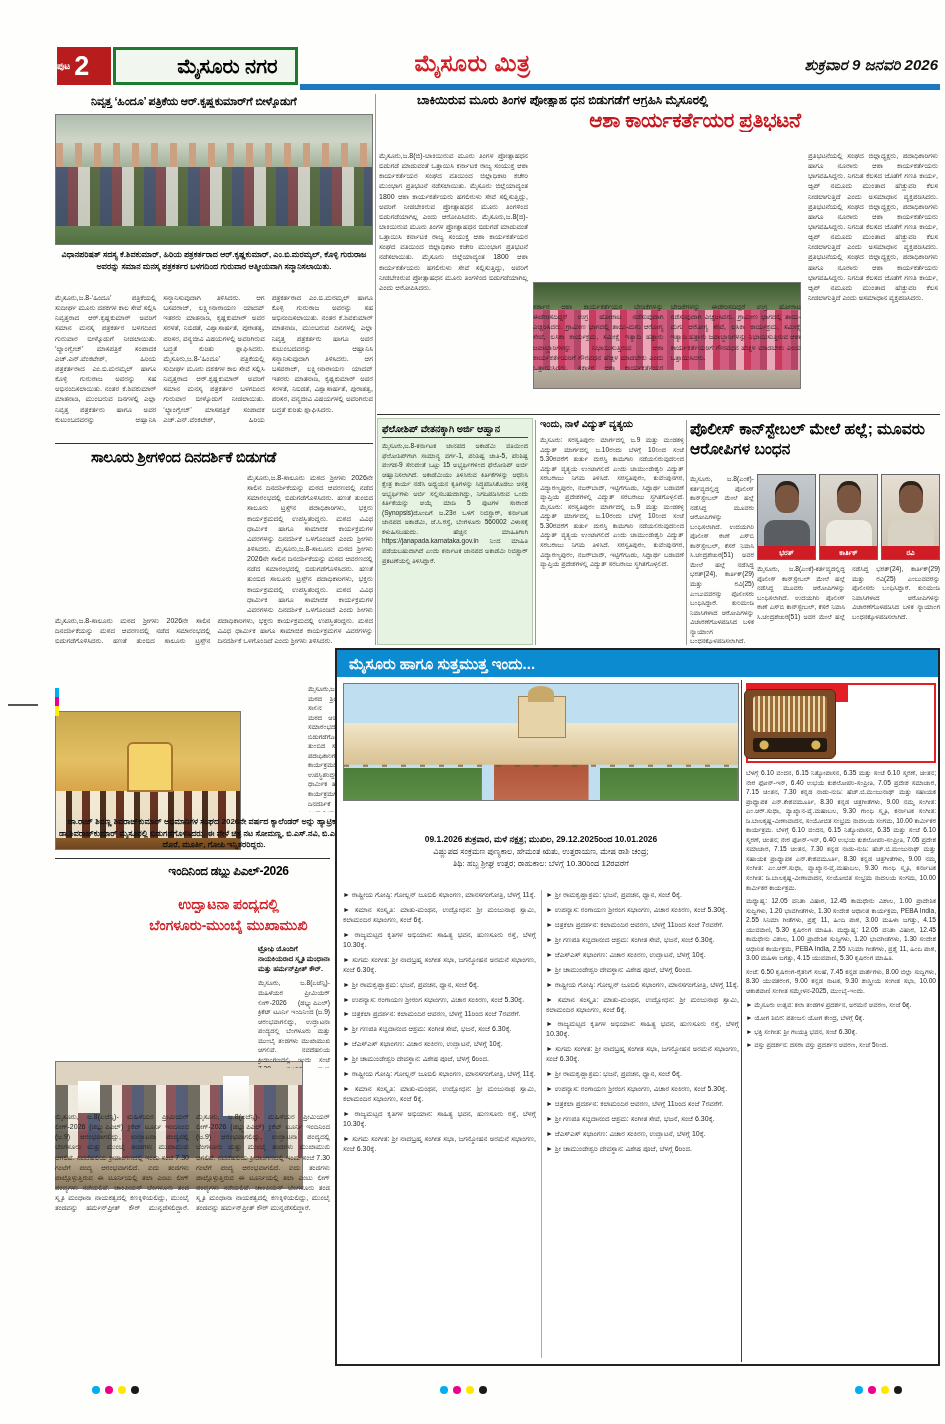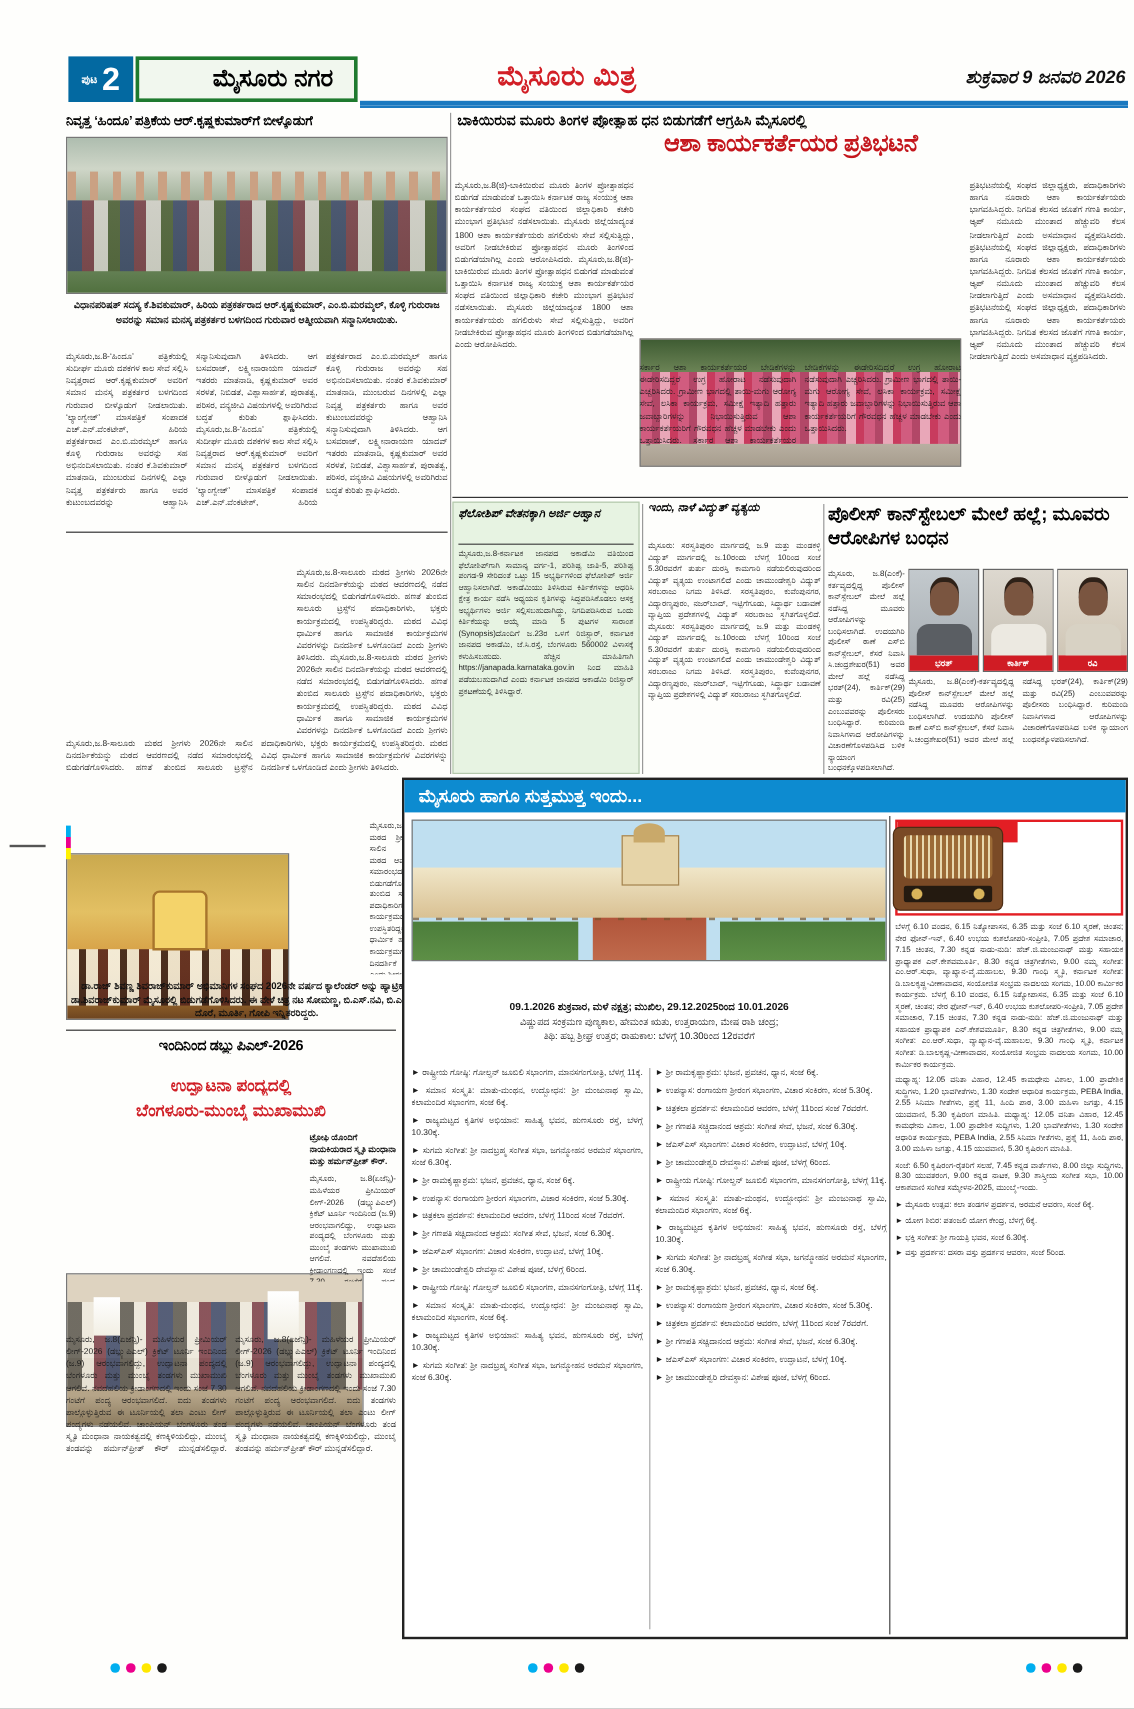--- a/index.html
+++ b/index.html
@@ -1,45 +1,45 @@
 <!DOCTYPE html>
 <html><head>
 <meta charset="utf-8">
 <style>
   html,body{margin:0;padding:0;background:#888;}
   #page{position:relative;width:945px;height:1424px;background:#fefefc;
         font-family:"Liberation Sans","DejaVu Sans",sans-serif;overflow:hidden;margin:0 auto;}
   .abs{position:absolute;box-sizing:border-box;}
-  .nowrap{white-space:nowrap;overflow:hidden;}
+  .nowrap{white-space:nowrap;overflow:hidden;margin-left:36px;}
   .body-text{font-size:7px;line-height:1.45;text-align:justify;color:#1c1c1c;overflow:hidden;}
   .body-sm{font-size:6.6px;line-height:1.45;text-align:justify;color:#1c1c1c;overflow:hidden;}
   .cols-2{column-count:2;column-gap:7px;}
   .cols-3{column-count:3;column-gap:7px;}
   .caption{font-weight:bold;font-size:8px;line-height:1.45;text-align:center;color:#101010;overflow:hidden;}
   .rule-h{border-top:1px solid #333;height:0;}
   .rule-v{border-left:1px solid #999;width:0;}
   .photo{border:1px solid #777;overflow:hidden;}
 
   
-  .pgnum{background:#0369a1;color:#fff;display:flex;align-items:center;justify-content:center;gap:4px;}
+  .pgnum{background:#b91c1c;color:#fff;display:flex;align-items:center;gap:4px;}
   .pgnum .lbl{font-size:9px;font-weight:bold;}
   .pgnum .num{font-size:27px;font-weight:bold;line-height:1;}
   .section-box{border:3px solid #1e7a2e;background:#f1f7ee;display:flex;align-items:center;justify-content:center;
                font-size:20px;font-weight:bold;color:#000;padding-left:44px;}
   .masthead{color:#d21f26;font-weight:bold;font-size:23px;text-align:center;letter-spacing:.5px;}
   .date-line{font-size:15px;font-weight:bold;color:#111;text-align:right;}
   .hdr-rule{border-top:4px solid #1b79c0;border-bottom:2px solid #1b79c0;height:3px;}
 
   
   .h-a1{font-size:11px;font-weight:bold;color:#000;letter-spacing:-.2px;}
   .h-kicker{font-size:12px;font-weight:bold;color:#000;}
   .h-asha{font-size:20px;font-weight:bold;color:#c4161c;text-align:center;letter-spacing:-.3px;}
   .h-saluru{font-size:14.5px;font-weight:bold;color:#000;letter-spacing:-.3px;}
   .h-police{font-size:15.5px;font-weight:bold;color:#000;line-height:1.3;}
-  .h-box{font-size:9.5px;font-weight:bold;color:#000;border-bottom:1px solid #444;padding-bottom:19px;margin:0 0 3px;font-style:italic;}
+  .h-box{font-size:9.5px;font-weight:bold;color:#000;border-bottom:1px solid #444;padding-bottom:2px;margin:0 0 3px;}
   .h-wpl{font-size:12px;font-weight:bold;color:#000;text-align:center;letter-spacing:-.3px;}
   .h-wpl-sub{font-size:14px;font-weight:bold;color:#d01f26;text-align:center;}
 
   
   .photo-group{background:linear-gradient(180deg,#aebdaf 0%,#cfd6c8 20%,#98a98f 45%,#51713f 100%);position:relative;}
   .photo-group::before{content:"";position:absolute;left:0;right:0;top:22%;height:18%;
      background:repeating-linear-gradient(90deg,#caa183 0 7px,rgba(0,0,0,0) 7px 19px);}
   .photo-group::after{content:"";position:absolute;left:0;right:0;top:40%;height:46%;opacity:.85;
      background:repeating-linear-gradient(90deg,#3e4a6b 0 12px,#7c3f4a 12px 22px,#d8d5cf 22px 34px,#4f6138 34px 44px);}
   .photo-asha{background-color:#b9b0a2;position:relative;
@@ -140,20 +140,21 @@
   <div class="abs photo photo-asha" style="left:533px;top:151px;width:268px;height:107px;"></div>
   <div class="abs body-text cols-2" style="left:533px;top:302px;width:268px;height:106px;">ಸರ್ಕಾರ ಆಶಾ ಕಾರ್ಯಕರ್ತೆಯರ ಬೇಡಿಕೆಗಳನ್ನು ಈಡೇರಿಸದಿದ್ದರೆ ಉಗ್ರ ಹೋರಾಟ ನಡೆಸುವುದಾಗಿ ಎಚ್ಚರಿಸಿದರು. ಗ್ರಾಮೀಣ ಭಾಗದಲ್ಲಿ ತಾಯಿ-ಮಗು ಆರೋಗ್ಯ ಸೇವೆ, ಲಸಿಕಾ ಕಾರ್ಯಕ್ರಮ, ಸಮೀಕ್ಷೆ ಇತ್ಯಾದಿ ಹತ್ತಾರು ಜವಾಬ್ದಾರಿಗಳನ್ನು ನಿಭಾಯಿಸುತ್ತಿರುವ ಆಶಾ ಕಾರ್ಯಕರ್ತೆಯರಿಗೆ ಗೌರವಧನ ಹೆಚ್ಚಳ ಮಾಡಬೇಕು ಎಂದು ಒತ್ತಾಯಿಸಿದರು. ಸರ್ಕಾರ ಆಶಾ ಕಾರ್ಯಕರ್ತೆಯರ ಬೇಡಿಕೆಗಳನ್ನು ಈಡೇರಿಸದಿದ್ದರೆ ಉಗ್ರ ಹೋರಾಟ ನಡೆಸುವುದಾಗಿ ಎಚ್ಚರಿಸಿದರು. ಗ್ರಾಮೀಣ ಭಾಗದಲ್ಲಿ ತಾಯಿ-ಮಗು ಆರೋಗ್ಯ ಸೇವೆ, ಲಸಿಕಾ ಕಾರ್ಯಕ್ರಮ, ಸಮೀಕ್ಷೆ ಇತ್ಯಾದಿ ಹತ್ತಾರು ಜವಾಬ್ದಾರಿಗಳನ್ನು ನಿಭಾಯಿಸುತ್ತಿರುವ ಆಶಾ ಕಾರ್ಯಕರ್ತೆಯರಿಗೆ ಗೌರವಧನ ಹೆಚ್ಚಳ ಮಾಡಬೇಕು ಎಂದು ಒತ್ತಾಯಿಸಿದರು.</div>
   <div class="abs body-text" style="left:808px;top:151px;width:130px;height:257px;">ಪ್ರತಿಭಟನೆಯಲ್ಲಿ ಸಂಘದ ಜಿಲ್ಲಾಧ್ಯಕ್ಷರು, ಪದಾಧಿಕಾರಿಗಳು ಹಾಗೂ ನೂರಾರು ಆಶಾ ಕಾರ್ಯಕರ್ತೆಯರು ಭಾಗವಹಿಸಿದ್ದರು. ನಿಗದಿತ ಕೆಲಸದ ಜೊತೆಗೆ ಗಣತಿ ಕಾರ್ಯ, ಆ್ಯಪ್ ನಮೂದು ಮುಂತಾದ ಹೆಚ್ಚುವರಿ ಕೆಲಸ ನೀಡಲಾಗುತ್ತಿದೆ ಎಂದು ಅಸಮಾಧಾನ ವ್ಯಕ್ತಪಡಿಸಿದರು. ಪ್ರತಿಭಟನೆಯಲ್ಲಿ ಸಂಘದ ಜಿಲ್ಲಾಧ್ಯಕ್ಷರು, ಪದಾಧಿಕಾರಿಗಳು ಹಾಗೂ ನೂರಾರು ಆಶಾ ಕಾರ್ಯಕರ್ತೆಯರು ಭಾಗವಹಿಸಿದ್ದರು. ನಿಗದಿತ ಕೆಲಸದ ಜೊತೆಗೆ ಗಣತಿ ಕಾರ್ಯ, ಆ್ಯಪ್ ನಮೂದು ಮುಂತಾದ ಹೆಚ್ಚುವರಿ ಕೆಲಸ ನೀಡಲಾಗುತ್ತಿದೆ ಎಂದು ಅಸಮಾಧಾನ ವ್ಯಕ್ತಪಡಿಸಿದರು. ಪ್ರತಿಭಟನೆಯಲ್ಲಿ ಸಂಘದ ಜಿಲ್ಲಾಧ್ಯಕ್ಷರು, ಪದಾಧಿಕಾರಿಗಳು ಹಾಗೂ ನೂರಾರು ಆಶಾ ಕಾರ್ಯಕರ್ತೆಯರು ಭಾಗವಹಿಸಿದ್ದರು. ನಿಗದಿತ ಕೆಲಸದ ಜೊತೆಗೆ ಗಣತಿ ಕಾರ್ಯ, ಆ್ಯಪ್ ನಮೂದು ಮುಂತಾದ ಹೆಚ್ಚುವರಿ ಕೆಲಸ ನೀಡಲಾಗುತ್ತಿದೆ ಎಂದು ಅಸಮಾಧಾನ ವ್ಯಕ್ತಪಡಿಸಿದರು.</div>
 
   <div class="abs rule-v" style="left:375px;top:94px;height:551px;"></div>
   <div class="abs rule-h" style="left:377px;top:414px;width:563px;"></div>
   <div class="abs rule-v" style="left:535px;top:420px;height:225px;"></div>
   <div class="abs rule-v" style="left:686px;top:420px;height:225px;"></div>
 
   <div class="abs rule-h" style="left:55px;top:443px;width:318px;"></div>
+  <div class="abs h-saluru nowrap" style="left:55px;top:449px;width:318px;">ಸಾಲೂರು ಶ್ರೀಗಳಿಂದ ದಿನದರ್ಶಿಕೆ ಬಿಡುಗಡೆ</div>
   <div class="abs photo photo-temple" style="left:55px;top:473px;width:186px;height:139px;"></div>
   <div class="abs body-text" style="left:247px;top:473px;width:126px;height:139px;">ಮೈಸೂರು,ಜ.8-ಸಾಲೂರು ಮಠದ ಶ್ರೀಗಳು 2026ನೇ ಸಾಲಿನ ದಿನದರ್ಶಿಕೆಯನ್ನು ಮಠದ ಆವರಣದಲ್ಲಿ ನಡೆದ ಸಮಾರಂಭದಲ್ಲಿ ಬಿಡುಗಡೆಗೊಳಿಸಿದರು. ಹಣತೆ ತುಂಬಿದ ಸಾಲೂರು ಟ್ರಸ್ಟ್‌ನ ಪದಾಧಿಕಾರಿಗಳು, ಭಕ್ತರು ಕಾರ್ಯಕ್ರಮದಲ್ಲಿ ಉಪಸ್ಥಿತರಿದ್ದರು. ಮಠದ ವಿವಿಧ ಧಾರ್ಮಿಕ ಹಾಗೂ ಸಾಮಾಜಿಕ ಕಾರ್ಯಕ್ರಮಗಳ ವಿವರಗಳನ್ನು ದಿನದರ್ಶಿಕೆ ಒಳಗೊಂಡಿದೆ ಎಂದು ಶ್ರೀಗಳು ತಿಳಿಸಿದರು. ಮೈಸೂರು,ಜ.8-ಸಾಲೂರು ಮಠದ ಶ್ರೀಗಳು 2026ನೇ ಸಾಲಿನ ದಿನದರ್ಶಿಕೆಯನ್ನು ಮಠದ ಆವರಣದಲ್ಲಿ ನಡೆದ ಸಮಾರಂಭದಲ್ಲಿ ಬಿಡುಗಡೆಗೊಳಿಸಿದರು. ಹಣತೆ ತುಂಬಿದ ಸಾಲೂರು ಟ್ರಸ್ಟ್‌ನ ಪದಾಧಿಕಾರಿಗಳು, ಭಕ್ತರು ಕಾರ್ಯಕ್ರಮದಲ್ಲಿ ಉಪಸ್ಥಿತರಿದ್ದರು. ಮಠದ ವಿವಿಧ ಧಾರ್ಮಿಕ ಹಾಗೂ ಸಾಮಾಜಿಕ ಕಾರ್ಯಕ್ರಮಗಳ ವಿವರಗಳನ್ನು ದಿನದರ್ಶಿಕೆ ಒಳಗೊಂಡಿದೆ ಎಂದು ಶ್ರೀಗಳು ತಿಳಿಸಿದರು.</div>
   <div class="abs body-text cols-2" style="left:55px;top:616px;width:318px;height:64px;">ಮೈಸೂರು,ಜ.8-ಸಾಲೂರು ಮಠದ ಶ್ರೀಗಳು 2026ನೇ ಸಾಲಿನ ದಿನದರ್ಶಿಕೆಯನ್ನು ಮಠದ ಆವರಣದಲ್ಲಿ ನಡೆದ ಸಮಾರಂಭದಲ್ಲಿ ಬಿಡುಗಡೆಗೊಳಿಸಿದರು. ಹಣತೆ ತುಂಬಿದ ಸಾಲೂರು ಟ್ರಸ್ಟ್‌ನ ಪದಾಧಿಕಾರಿಗಳು, ಭಕ್ತರು ಕಾರ್ಯಕ್ರಮದಲ್ಲಿ ಉಪಸ್ಥಿತರಿದ್ದರು. ಮಠದ ವಿವಿಧ ಧಾರ್ಮಿಕ ಹಾಗೂ ಸಾಮಾಜಿಕ ಕಾರ್ಯಕ್ರಮಗಳ ವಿವರಗಳನ್ನು ದಿನದರ್ಶಿಕೆ ಒಳಗೊಂಡಿದೆ ಎಂದು ಶ್ರೀಗಳು ತಿಳಿಸಿದರು.</div>
 
   <div class="abs photo photo-cal" style="left:55px;top:684px;width:248px;height:128px;"></div>
   <div class="abs body-sm" style="left:308px;top:684px;width:65px;height:128px;">ಮೈಸೂರು,ಜ.8-ಸಾಲೂರು ಮಠದ ಶ್ರೀಗಳು 2026ನೇ ಸಾಲಿನ ದಿನದರ್ಶಿಕೆಯನ್ನು ಮಠದ ಆವರಣದಲ್ಲಿ ನಡೆದ ಸಮಾರಂಭದಲ್ಲಿ ಬಿಡುಗಡೆಗೊಳಿಸಿದರು. ಹಣತೆ ತುಂಬಿದ ಸಾಲೂರು ಟ್ರಸ್ಟ್‌ನ ಪದಾಧಿಕಾರಿಗಳು, ಭಕ್ತರು ಕಾರ್ಯಕ್ರಮದಲ್ಲಿ ಉಪಸ್ಥಿತರಿದ್ದರು. ಮಠದ ವಿವಿಧ ಧಾರ್ಮಿಕ ಹಾಗೂ ಸಾಮಾಜಿಕ ಕಾರ್ಯಕ್ರಮಗಳ ವಿವರಗಳನ್ನು ದಿನದರ್ಶಿಕೆ ಒಳಗೊಂಡಿದೆ ಎಂದು ಶ್ರೀಗಳು ತಿಳಿಸಿದರು.</div>
   <div class="abs caption" style="left:55px;top:816px;width:318px;height:42px;">ಡಾ.ರಾಜ್ ಶಿವಣ್ಣ ಶಿವರಾಜ್‌ಕುಮಾರ್ ಅಭಿಮಾನಿಗಳ ಸಂಘದ 2026ನೇ ವರ್ಷದ ಕ್ಯಾಲೆಂಡರ್ ಅನ್ನು ಹ್ಯಾಟ್ರಿಕ್ ಹೀರೋ ಡಾ.ಶಿವರಾಜ್‌ಕುಮಾರ್ ಮೈಸೂರಲ್ಲಿ ಬಿಡುಗಡೆಗೊಳಿಸಿದರು. ಈ ವೇಳೆ ಚಿತ್ರ ನಟ ಸೋಮಣ್ಣ, ಬಿ.ಎಸ್.ನವಿ, ಬಿ.ಎಸ್.ಮಹೇಶ್, ದೊರೆ, ಮೂರ್ತಿ, ಗೋಪಿ ಇನ್ನಿತರರಿದ್ದರು.</div>
 
   <div class="abs" style="left:377px;top:418px;width:156px;height:227px;background:#e7f3e2;border:1px solid #b5c9ad;padding:4px;overflow:hidden;">
     <div class="h-box nowrap">ಫೆಲೋಶಿಪ್ ವೇತನಕ್ಕಾಗಿ ಅರ್ಜಿ ಆಹ್ವಾನ</div>

